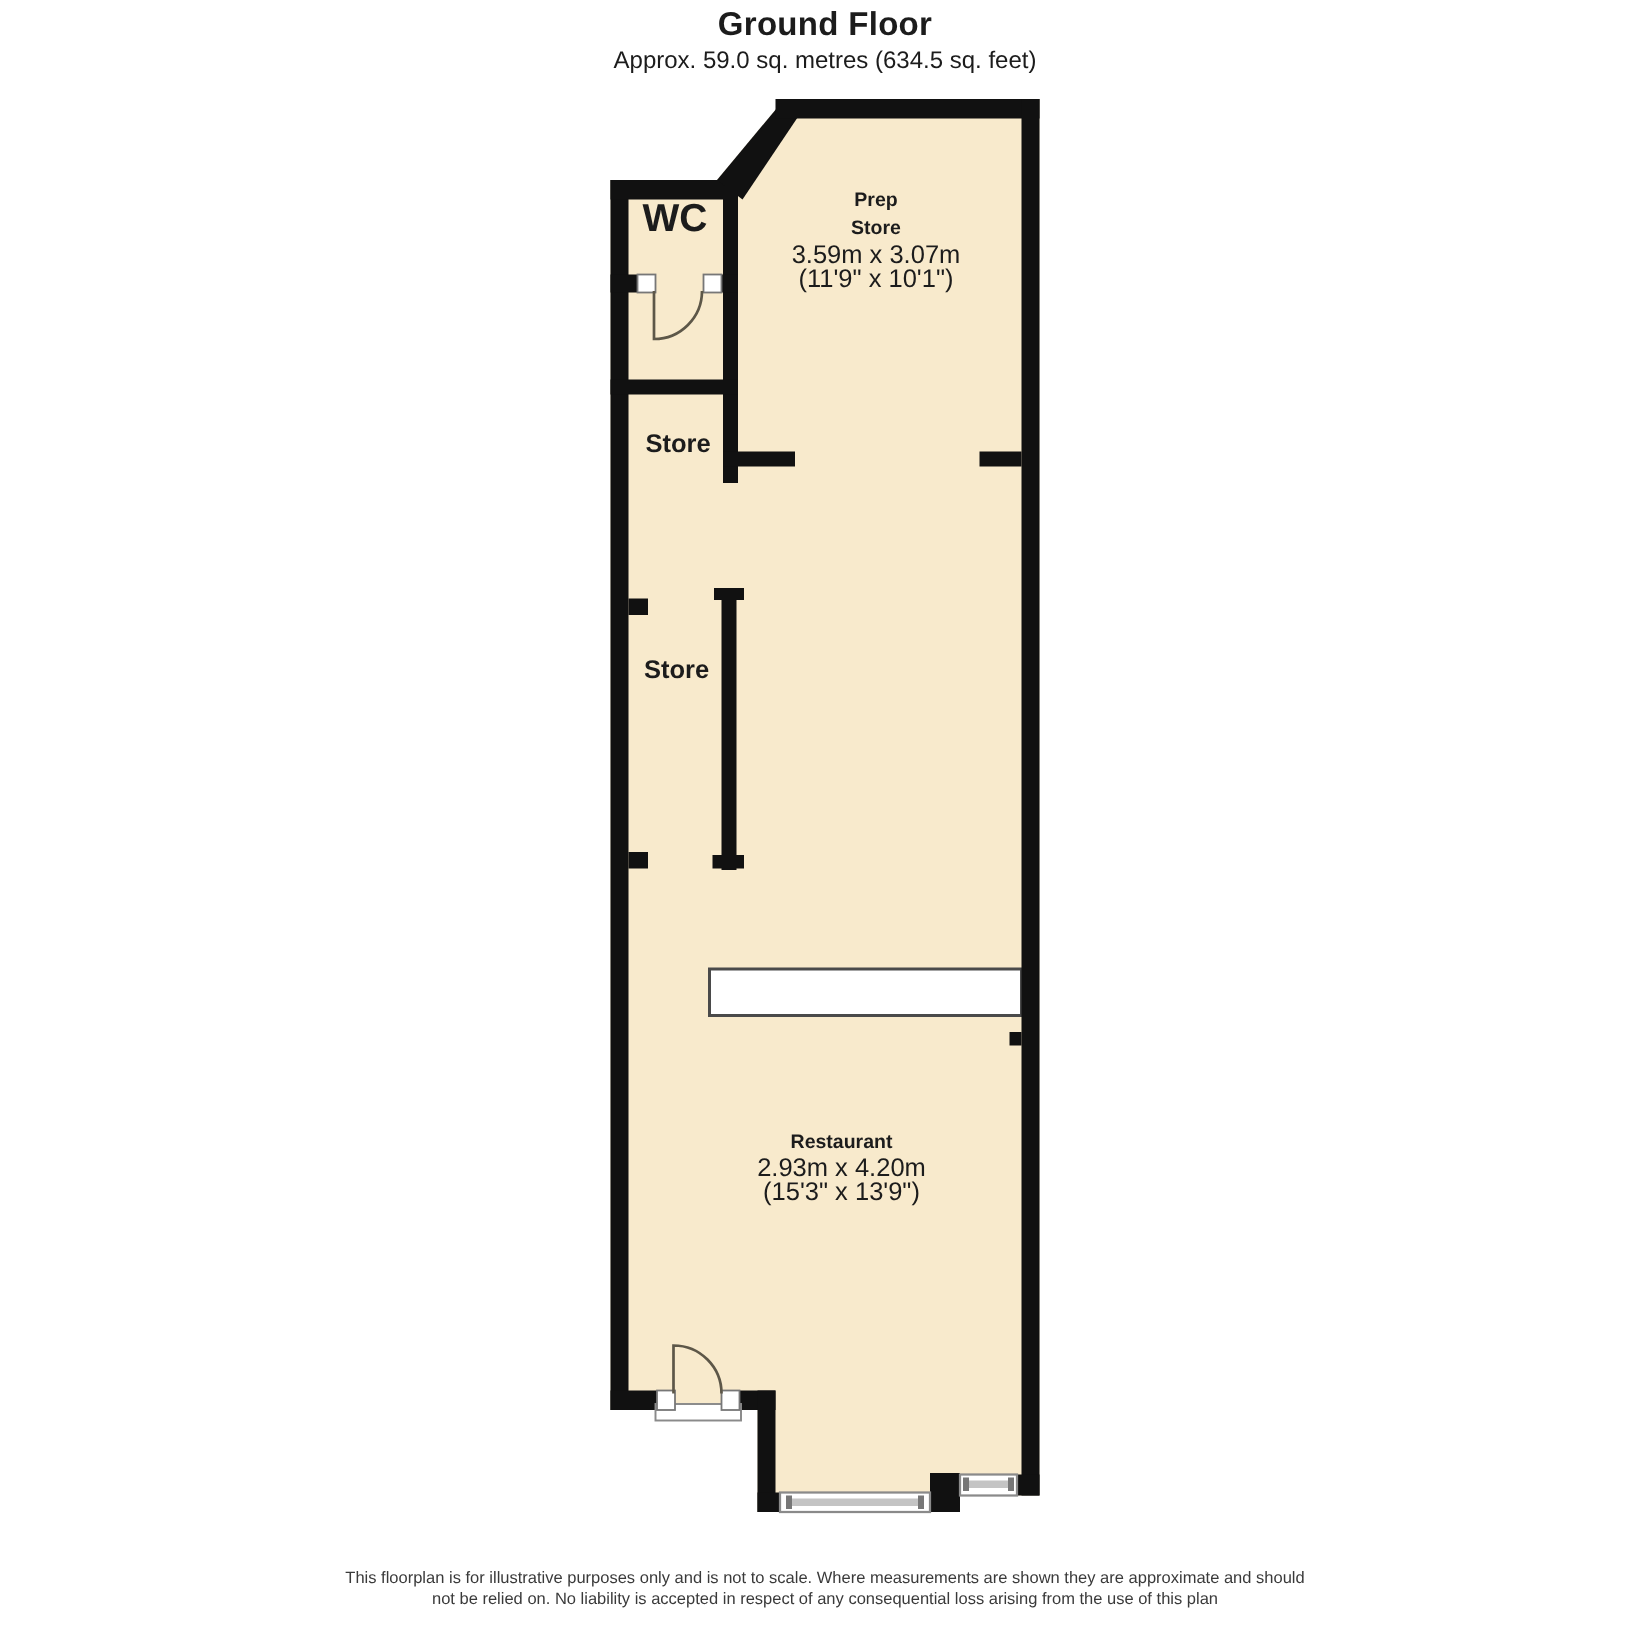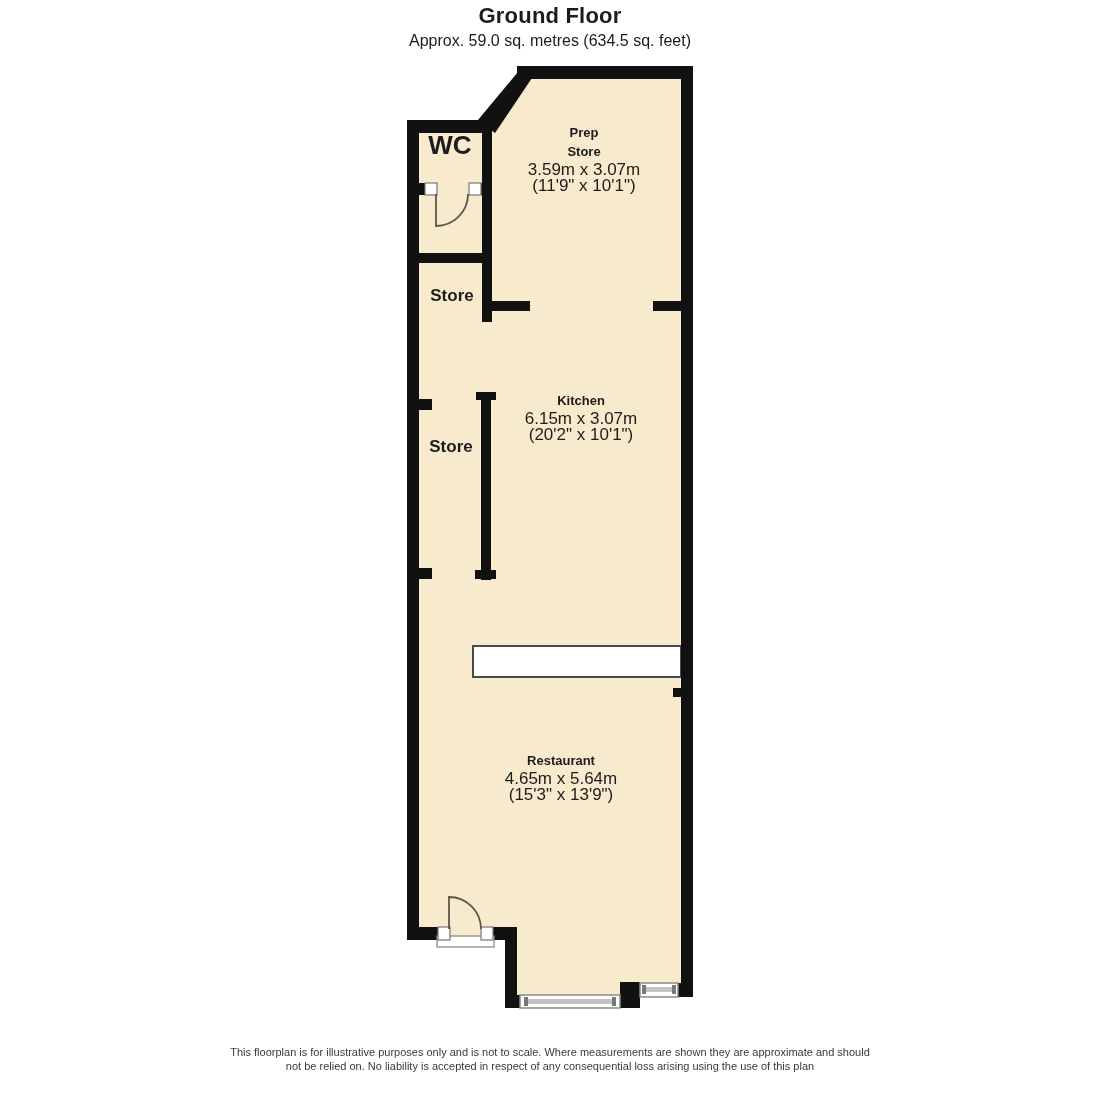--- a/index.html
+++ b/index.html
@@ -103,32 +103,27 @@
 
   <div class="txt prep-label">
     <div class="room-name">Prep</div>
     <div class="room-name">Store</div>
     <div class="room-dims">3.59m x 3.07m</div>
     <div class="room-dims">(11'9" x 10'1")</div>
   </div>
 
   <div class="txt store1-label">Store</div>
 
-  <div class="txt kitchen-label">
-    <div class="room-name">Kitchen</div>
-    <div class="room-dims">6.15m x 3.07m</div>
-    <div class="room-dims">(20'2" x 10'1")</div>
-  </div>
 
   <div class="txt store2-label">Store</div>
 
   <div class="txt restaurant-label">
     <div class="room-name">Restaurant</div>
-    <div class="room-dims">4.65m x 5.64m</div>
+    <div class="room-dims">2.93m x 4.20m</div>
     <div class="room-dims">(15'3" x 13'9")</div>
   </div>
 
   <div class="txt footer-disclaimer">
     <div>This floorplan is for illustrative purposes only and is not to scale. Where measurements are shown they are approximate and should</div>
-    <div>not be relied on. No liability is accepted in respect of any consequential loss arising using the use of this plan</div>
+    <div>not be relied on. No liability is accepted in respect of any consequential loss arising from the use of this plan</div>
   </div>
 
 </div>
 
 </body></html>

